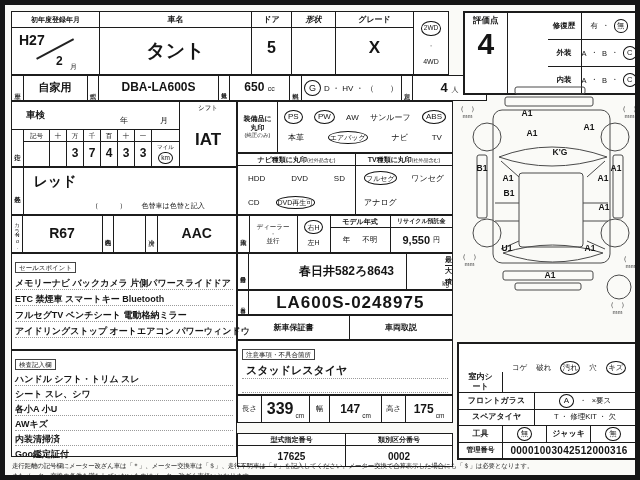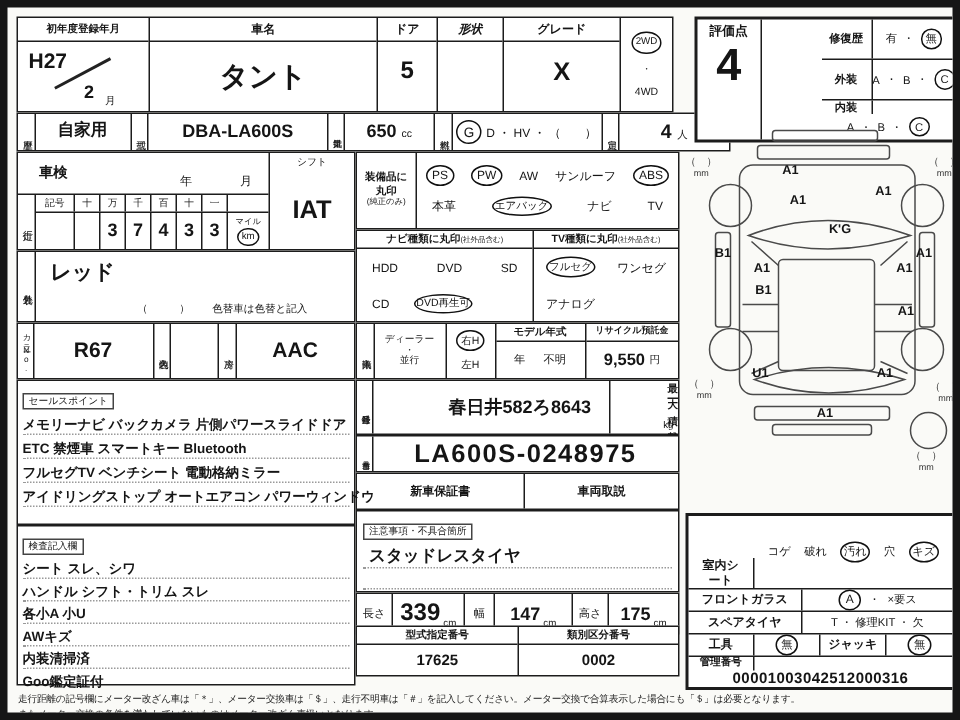--- a/index.html
+++ b/index.html
@@ -15,21 +15,21 @@
   .val { text-align:center; font-weight:bold; }
   .vlbl { writing-mode:vertical-rl; text-orientation:upright; font-size:6.5px; line-height:1; display:flex; align-items:center; justify-content:center; border-right:1px solid #1c1c1c; flex:0 0 auto; padding:0 2px; letter-spacing:0; }
   .circ { display:inline-block; border:1.4px solid #111; border-radius:50%; line-height:1; padding:2px 3px; text-align:center; }
   .dotline { border-bottom:1px dotted #9a9a9a; }
   .tag { display:inline-block; border:1px solid #444; font-size:6.5px; padding:1px 3px; line-height:1.1; background:#fff; }
   .tread { position:absolute; font-size:7px; line-height:1.1; text-align:center; color:#333; }
   .tread .mmu { font-size:6px; display:block; }
   .mark { position:absolute; font-size:8.5px; font-weight:bold; transform:translate(-50%,-50%); letter-spacing:0; }
   .cell-hd { font-size:7px; font-weight:bold; text-align:center; border-bottom:1px solid #1c1c1c; line-height:11px; height:12px; }
   .rrow { display:flex; border-bottom:1px solid #1c1c1c; align-items:center; }
-  .rrow:last-child { border-bottom:none;flex-direction:column; }
+  .rrow:last-child { border-bottom:none; }
   .rlab { font-size:8px; font-weight:bold; text-align:center; border-right:1px solid #1c1c1c; align-self:stretch; display:flex; align-items:center; justify-content:center; line-height:1.25; }
   .opt { font-size:8px; }
   .ftr { position:absolute; font-size:6.5px; color:#222; letter-spacing:-0.2px; white-space:nowrap; }
 </style>
 </head>
 <body>
 
 <div class="page">
 
   <div class="blk flex" style="left:6px;top:6px;width:438px;height:64px;">
@@ -263,21 +263,21 @@
       <span style="font-size:12px;font-weight:bold;">147</span>
       <span style="font-size:6.5px;align-self:flex-end;padding-bottom:3px;">cm</span>
     </div>
     <div class="col" style="width:24px;font-size:7.5px;display:flex;align-items:center;justify-content:center;">高さ</div>
     <div style="flex:1;display:flex;align-items:center;justify-content:center;gap:2px;">
       <span style="font-size:12px;font-weight:bold;">175</span>
       <span style="font-size:6.5px;align-self:flex-end;padding-bottom:3px;">cm</span>
     </div>
   </div>
 
-  <div class="blk flex" style="left:232px;top:412px;width:216px;height:34px;">
+  <div class="blk flex" style="left:232px;top:428px;width:216px;height:34px;">
     <div class="col" style="width:108px;display:flex;flex-direction:column;">
       <div class="cell-hd">型式指定番号</div>
       <div class="val" style="flex:1;font-size:10px;display:flex;align-items:center;justify-content:center;">17625</div>
     </div>
     <div style="flex:1;display:flex;flex-direction:column;">
       <div class="cell-hd">類別区分番号</div>
       <div class="val" style="flex:1;font-size:10px;display:flex;align-items:center;justify-content:center;">0002</div>
     </div>
   </div>
 
@@ -285,22 +285,22 @@
     <span class="tag">セールスポイント</span>
     <div class="dotline" style="font-size:9px;font-weight:bold;height:16px;padding-top:3px;white-space:nowrap;">メモリーナビ バックカメラ 片側パワースライドドア</div>
     <div class="dotline" style="font-size:9px;font-weight:bold;height:16px;padding-top:3px;white-space:nowrap;">ETC 禁煙車 スマートキー Bluetooth</div>
     <div class="dotline" style="font-size:9px;font-weight:bold;height:16px;padding-top:3px;white-space:nowrap;">フルセグTV ベンチシート 電動格納ミラー</div>
     <div class="dotline" style="font-size:9px;font-weight:bold;height:16px;padding-top:3px;white-space:nowrap;">アイドリングストップ オートエアコン パワーウィンドウ</div>
     <div class="dotline" style="height:15px;"></div>
   </div>
 
   <div class="blk" style="left:6px;top:345px;width:226px;height:107px;padding:2px 3px;">
     <span class="tag">検査記入欄</span>
+    <div class="dotline" style="font-size:9px;font-weight:bold;height:15px;padding-top:2px;white-space:nowrap;">ハンドル シフト・トリム スレ</div>
     <div class="dotline" style="font-size:9px;font-weight:bold;height:15px;padding-top:2px;white-space:nowrap;">シート スレ、シワ</div>
-    <div class="dotline" style="font-size:9px;font-weight:bold;height:15px;padding-top:2px;white-space:nowrap;">ハンドル シフト・トリム スレ</div>
     <div class="dotline" style="font-size:9px;font-weight:bold;height:15px;padding-top:2px;white-space:nowrap;">各小A 小U</div>
     <div class="dotline" style="font-size:9px;font-weight:bold;height:15px;padding-top:2px;white-space:nowrap;">AWキズ</div>
     <div class="dotline" style="font-size:9px;font-weight:bold;height:15px;padding-top:2px;white-space:nowrap;">内装清掃済</div>
     <div style="font-size:9px;font-weight:bold;height:15px;padding-top:2px;white-space:nowrap;">Goo鑑定証付</div>
   </div>
 
   <div class="blk flex" style="left:458px;top:6px;width:176px;height:84px;border-width:2px;gap:40px;">
     <div class="col" style="width:80px;display:flex;flex-direction:column;align-items:center;">
       <span style="font-size:8.5px;font-weight:bold;padding-top:2px;">評価点</span>
       <span style="font-size:30px;font-weight:bold;line-height:1.1;">4</span>

